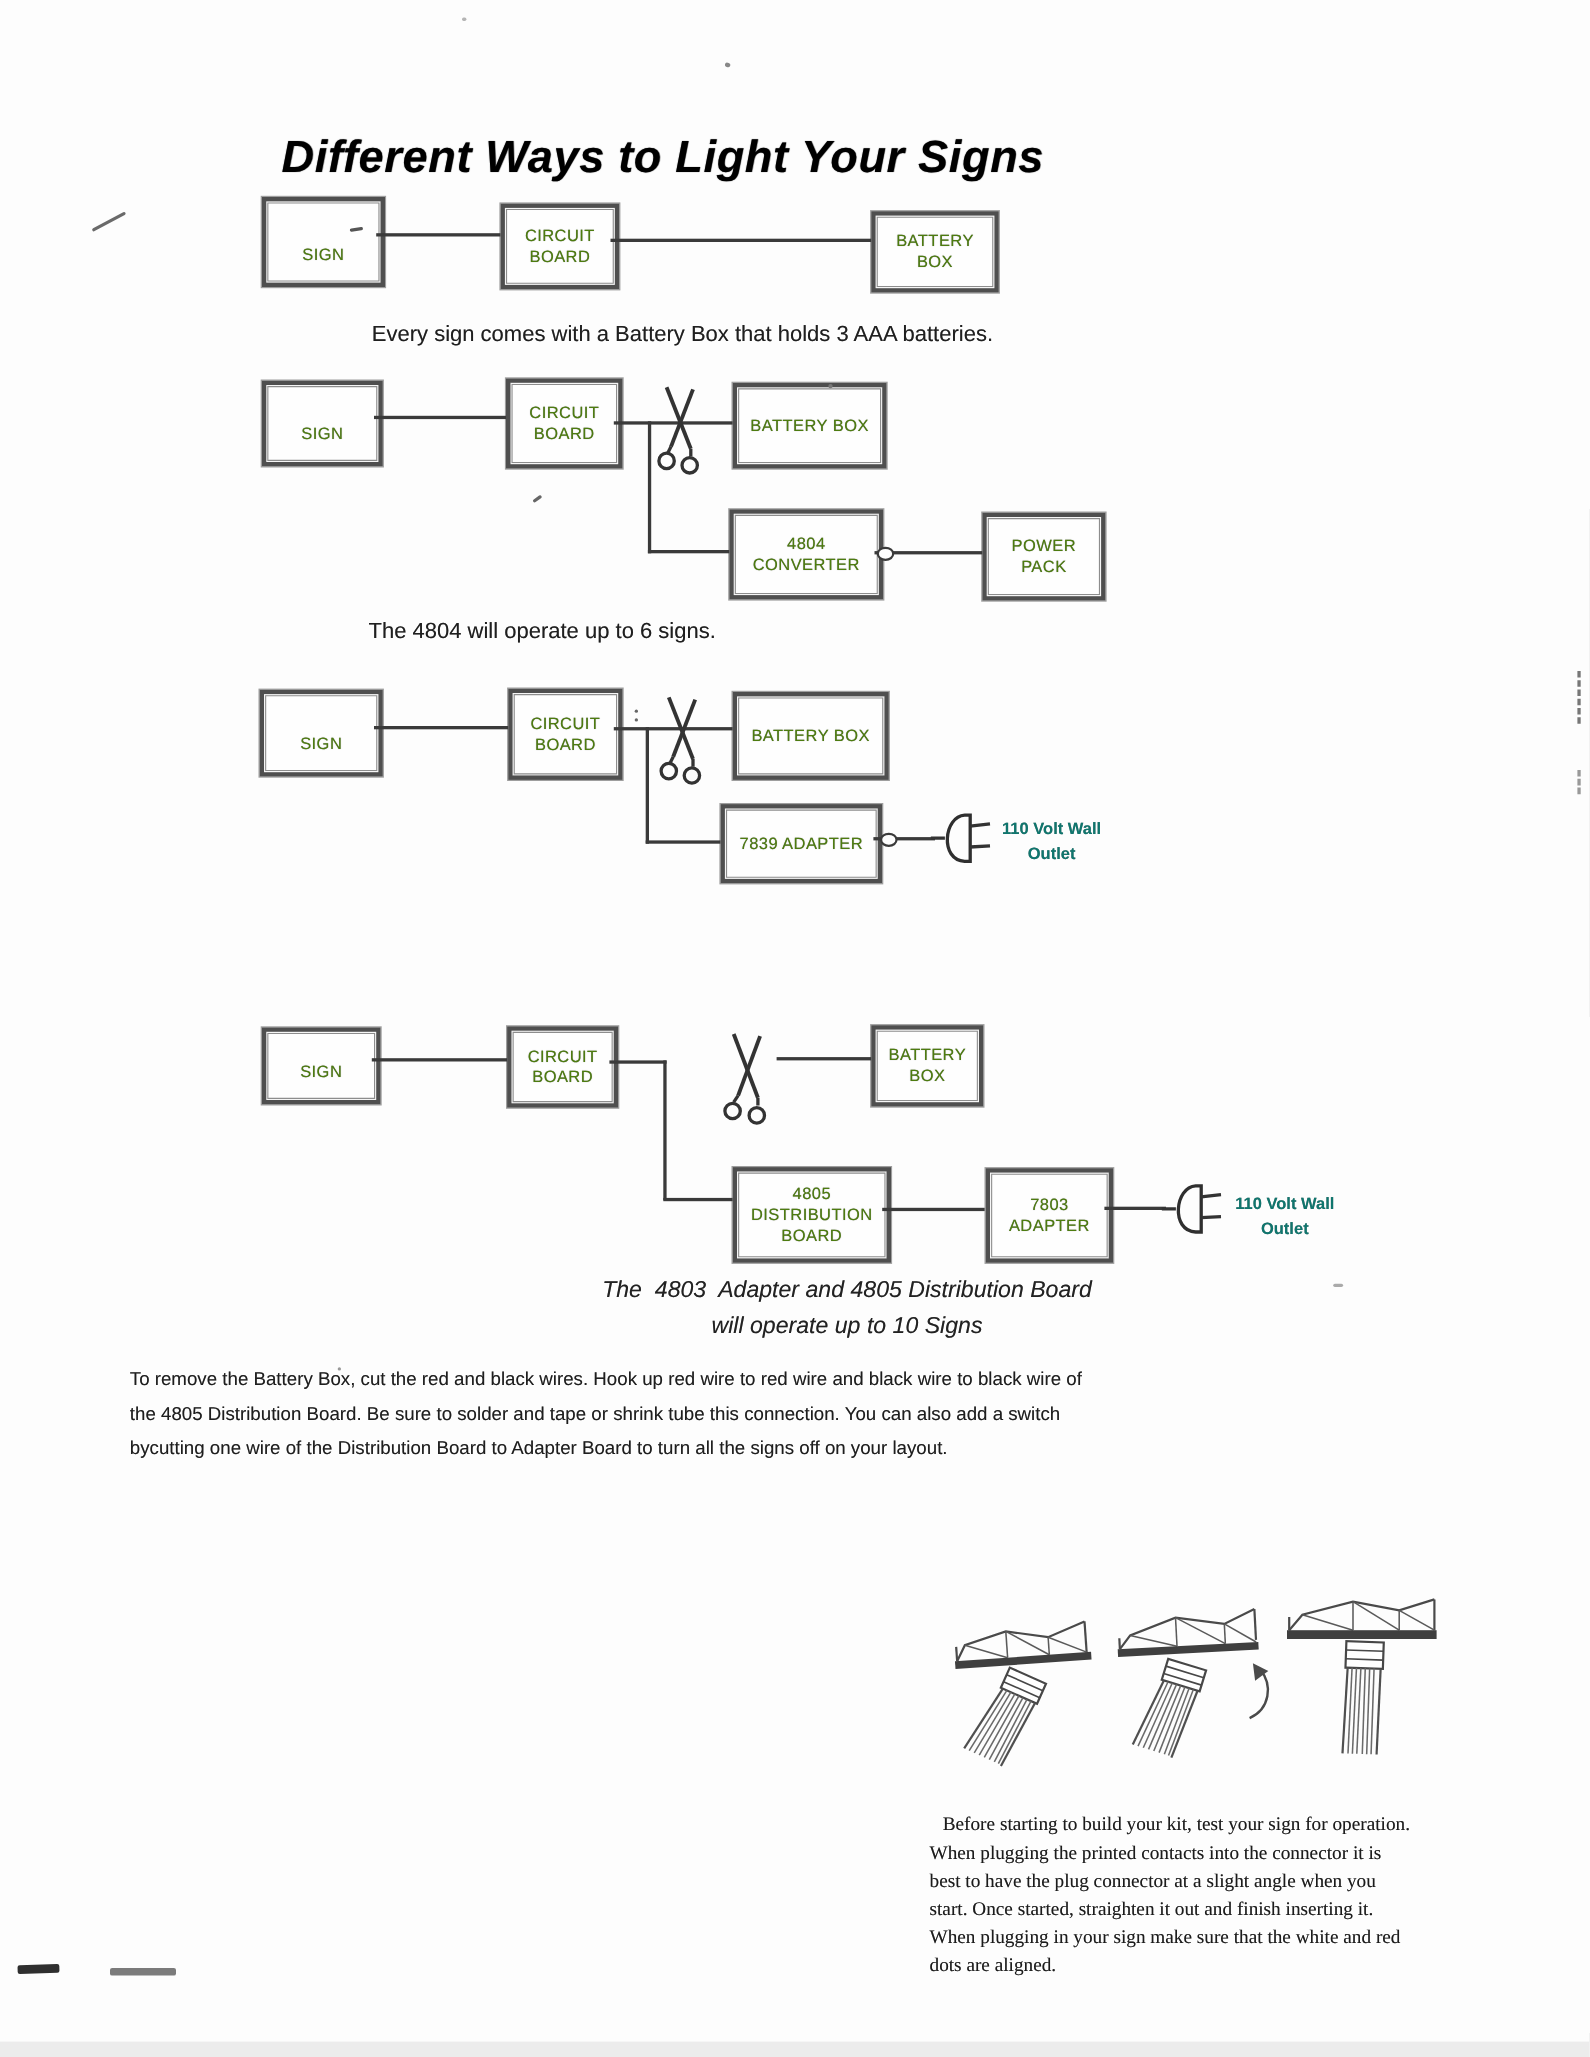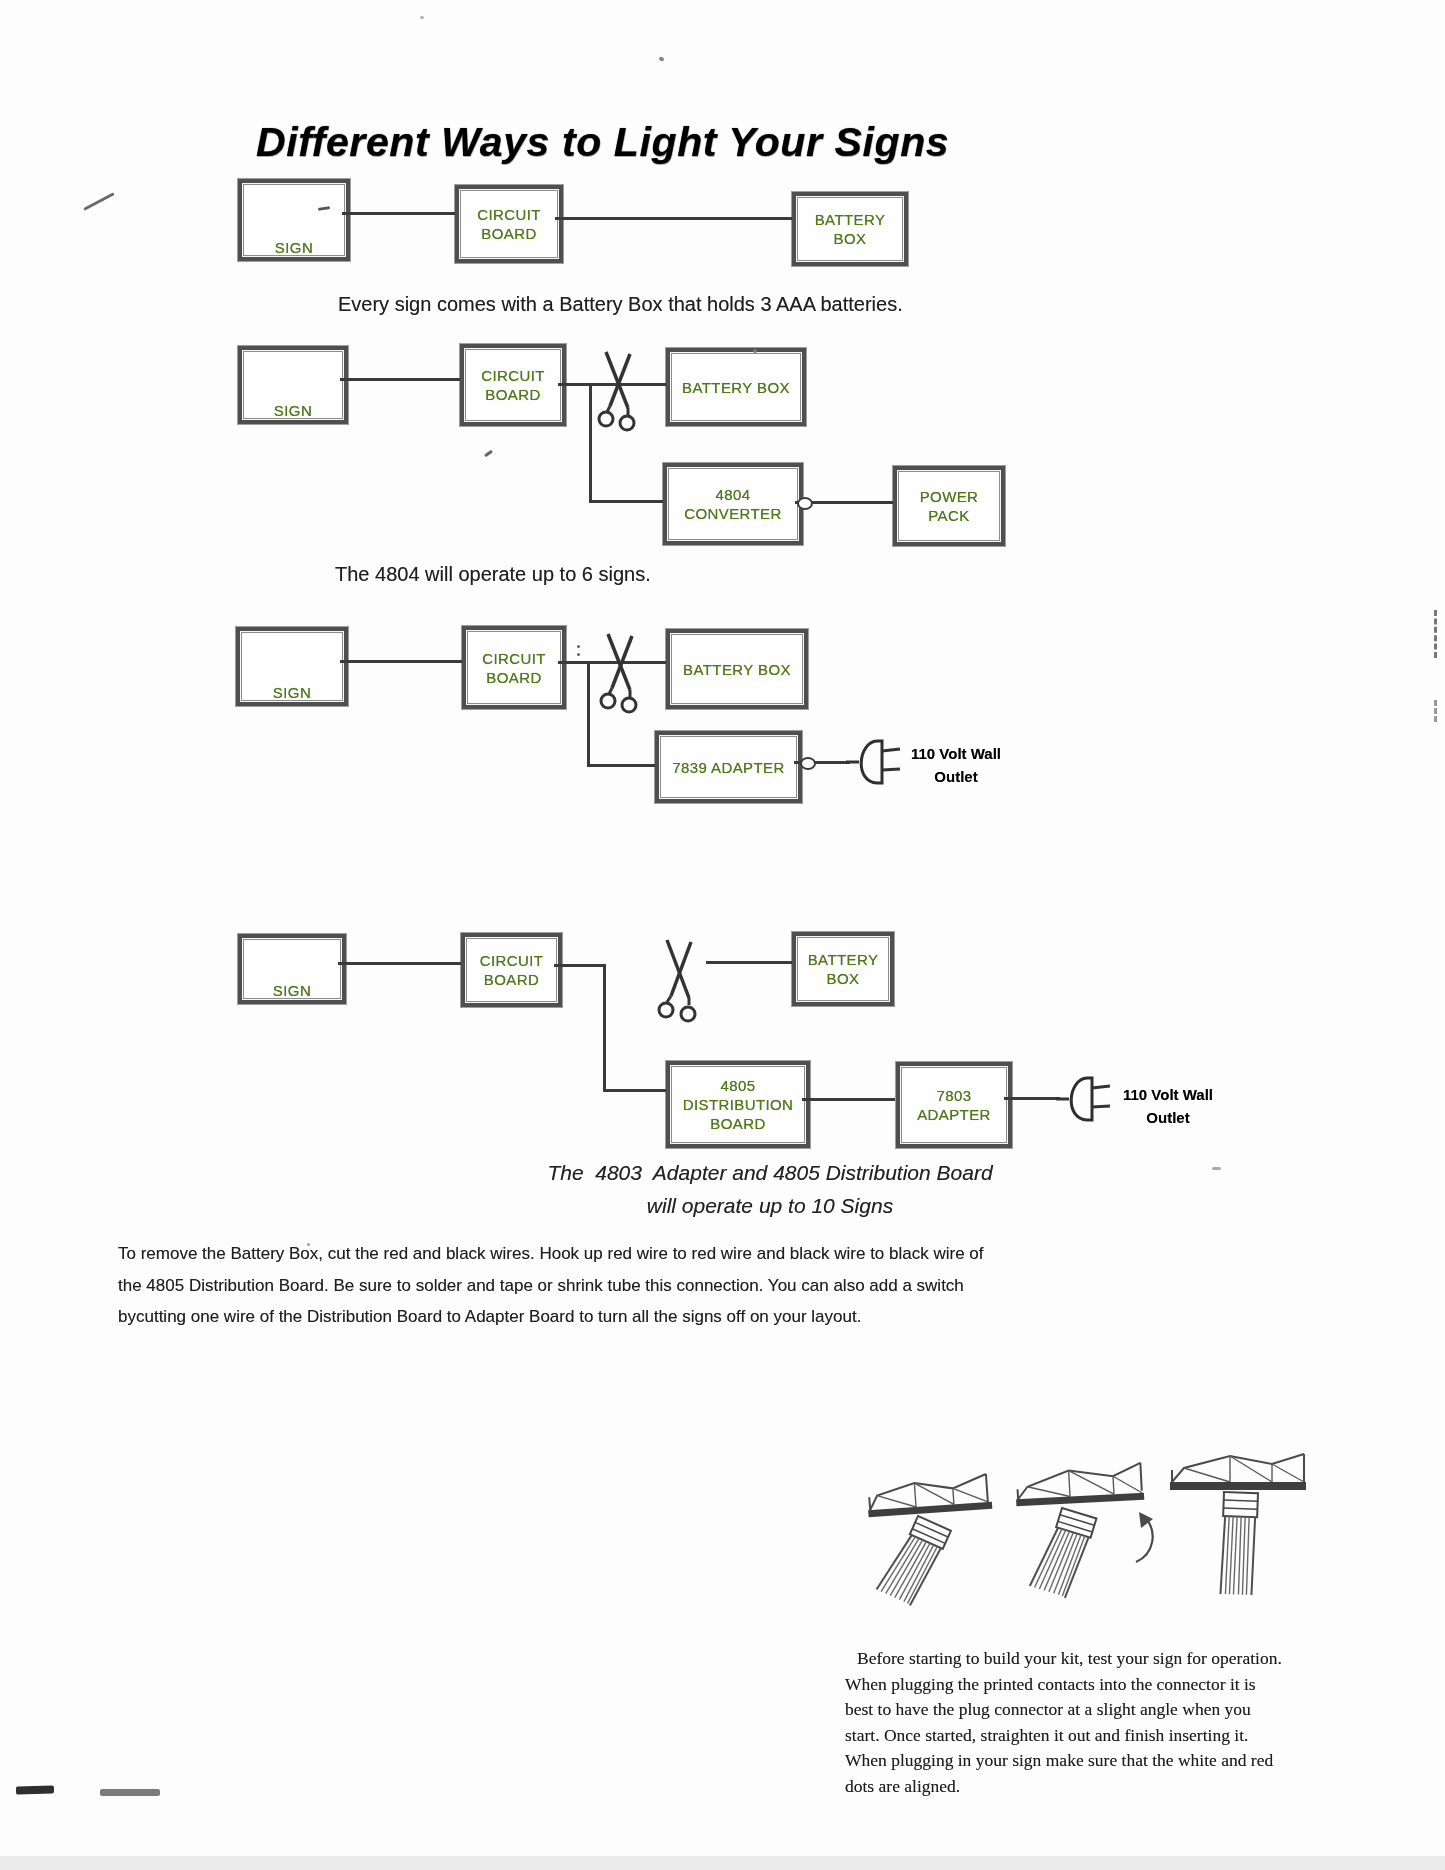--- a/index.html
+++ b/index.html
@@ -6,33 +6,33 @@
   .page{position:relative;width:1445px;height:1870px;margin:0 auto;background:#fdfdfd;
         overflow:hidden;font-family:"Liberation Sans",sans-serif;color:#2b2b2b;}
   .abs{position:absolute;}
   .title{position:absolute;left:256px;top:92px;font-size:41px;font-weight:bold;
          letter-spacing:.6px;color:#000000;white-space:pre;
          text-shadow:0 0 1px rgba(70,70,70,.85),.5px .5px 0 rgba(110,110,110,.5);font-style:italic;}
   .box{position:absolute;border:4px solid #4f4f4f;background:#fefefe;
        display:flex;align-items:center;justify-content:center;
        box-shadow:inset 0 0 0 1px #f6f6f6,inset 0 0 0 2px #8d8d8d,0 0 0 1px #9e9e9e;}
   .box.low{align-items:flex-end;}
-  .box.low .lab{padding-bottom:0;margin-top:17px;}
+  .box.low .lab{padding-bottom:16px;margin-top:17px;}
   .lab{white-space:pre;text-align:center;font-size:15px;line-height:19px;
        letter-spacing:.4px;color:#4d7c0f;text-shadow:0 0 .7px rgba(40,40,40,.6);}
   .wh{position:absolute;height:3px;background:#3a3a3a;}
   .wv{position:absolute;width:3px;background:#3a3a3a;}
   .cap{position:absolute;font-size:20px;line-height:36px;color:#1f1f1f;white-space:pre;
        text-shadow:0 0 .5px rgba(0,0,0,.45);}
   .capi{position:absolute;font-size:21px;line-height:33px;color:#222;white-space:pre;
         font-style:italic;text-align:center;text-shadow:0 0 .5px rgba(0,0,0,.4);}
   .notes{position:absolute;left:118px;top:1238px;font-size:17px;line-height:31.5px;
          color:#1e1e1e;white-space:pre;text-shadow:0 0 .5px rgba(0,0,0,.4);}
   .outlet{position:absolute;white-space:pre;text-align:center;font-size:15px;line-height:23px;
-          font-weight:bold;color:#000000;text-shadow:0 0 .6px rgba(30,30,30,.5);}
+          font-weight:bold;color:#0f766e;text-shadow:0 0 .6px rgba(30,30,30,.5);}
   .mount-h{position:absolute;left:822px;top:1382px;font-size:48px;font-weight:400;
            letter-spacing:.5px;color:#343434;white-space:pre;}
   .serif-note{position:absolute;left:845px;top:1646px;font-family:"Liberation Serif",serif;
               font-size:17.5px;line-height:25.5px;color:#1c1c1c;white-space:pre;
               text-indent:12px;text-shadow:0 0 .5px rgba(0,0,0,.4);}
   .oval{position:absolute;width:12px;height:9px;border:2px solid #3a3a3a;border-radius:50%;
         background:#fdfdfd;}
   .speck{position:absolute;background:#777;border-radius:2px;}
   .band{position:absolute;left:0;top:1856px;width:1445px;height:14px;background:#ececec;}
   svg{display:block;}

